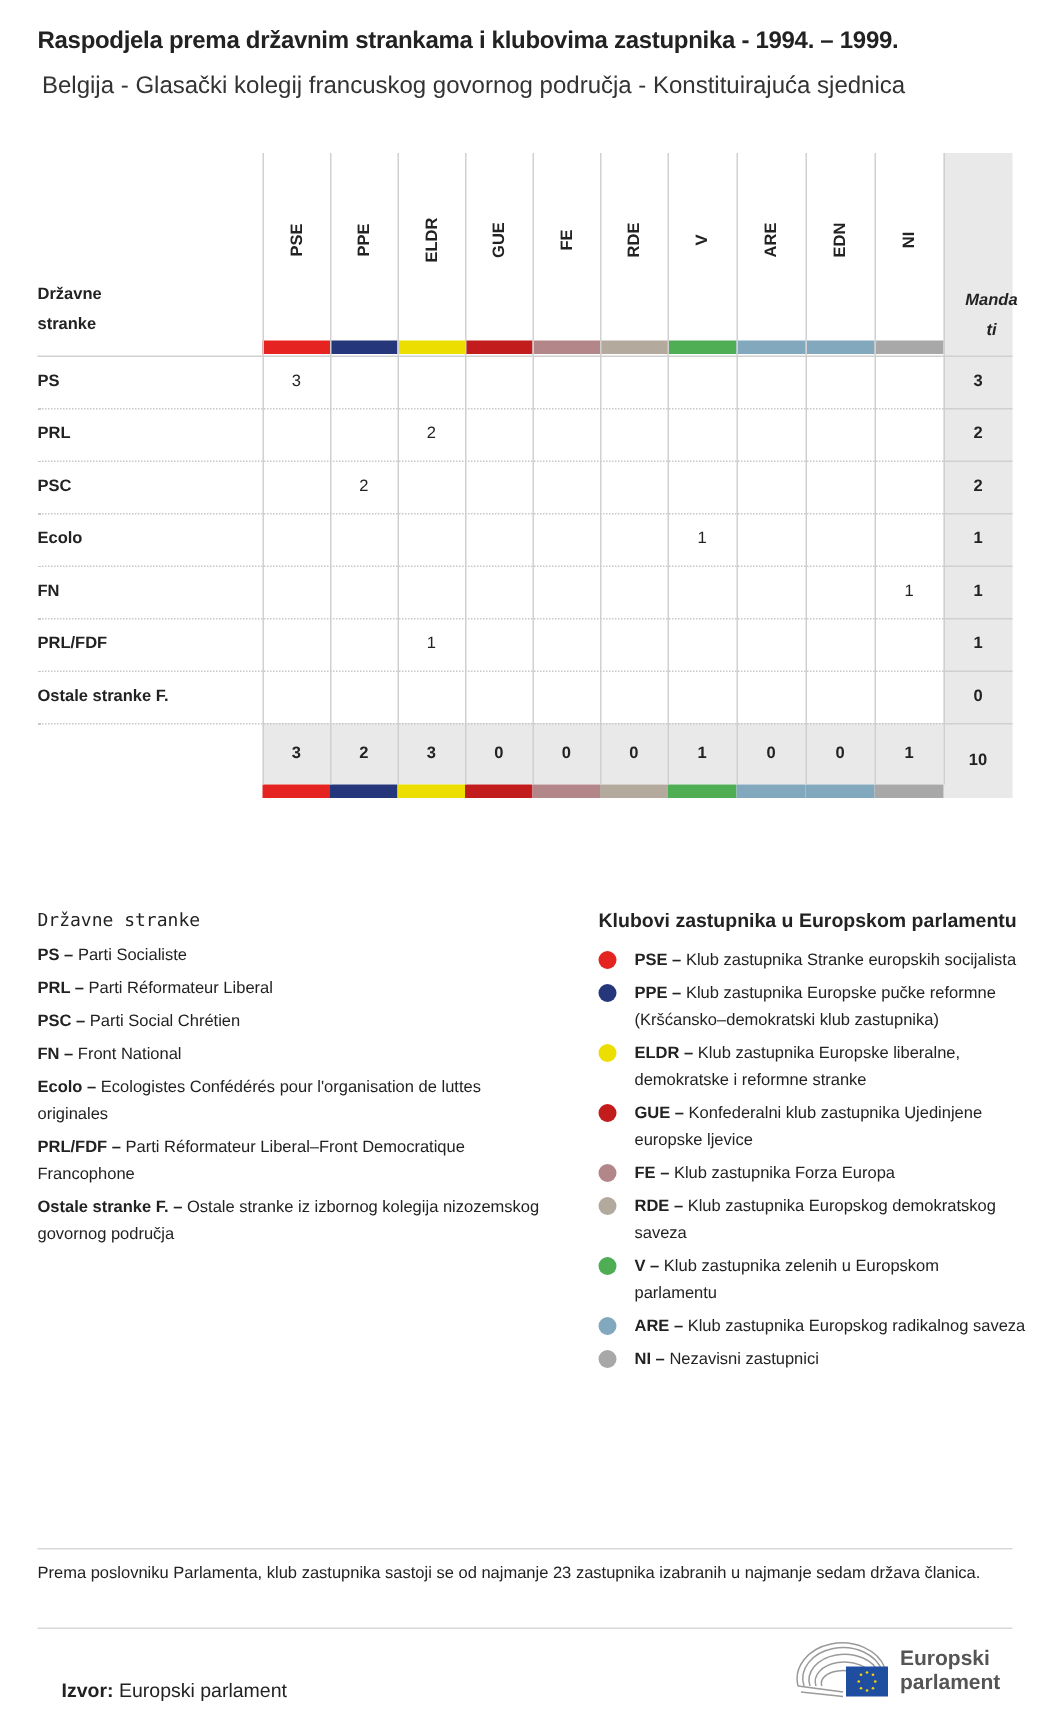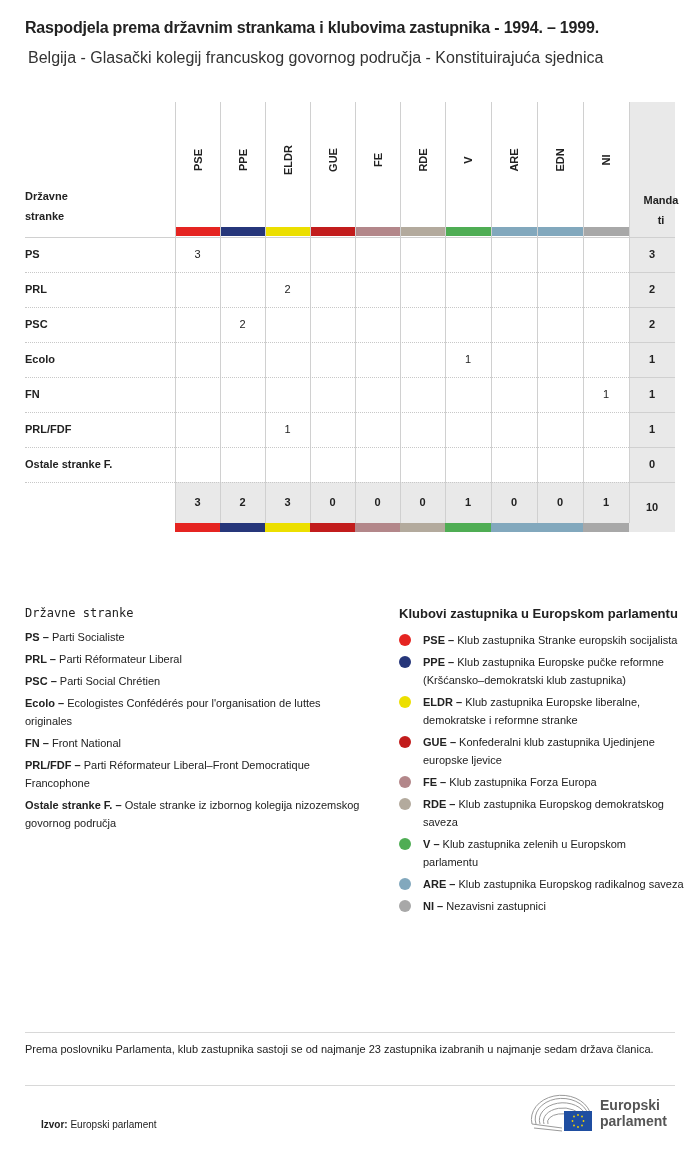--- a/index.html
+++ b/index.html
@@ -27,37 +27,37 @@
   .legend-left h3 { font-family: "DejaVu Sans Mono", monospace; font-size: 12px; font-weight: normal; margin-bottom: 8px; }
   .legend-left .item { font-size: 11px; line-height: 18px; margin-bottom: 4px; }
   .legend-right { position: absolute; left: 399px; top: 606px; width: 285px; }
   .legend-right h3 { font-size: 13px; font-weight: bold; margin-bottom: 10px; }
   .legend-right .item { position: relative; padding-left: 24px; font-size: 11px; line-height: 18px; margin-bottom: 4px; }
   .legend-right .dot { position: absolute; left: 0; top: 3px; width: 12px; height: 12px; border-radius: 50%; }
   b { font-weight: bold; }
 
   .rule { position: absolute; left: 25px; width: 650px; height: 1px; background: #d8d8d8; }
   .note { position: absolute; left: 25px; top: 1040px; width: 650px; font-size: 11px; line-height: 18px; }
-  .source { position: absolute; left: 25px; top: 1119px; font-size: 10px; padding-left: 16px; }
+  .source { position: absolute; left: 25px; top: 1119px; font-size: 13px; padding-left: 16px; }
   .logo { position: absolute; left: 530px; top: 1094px; width: 150px; height: 40px; }
   .logo-text { position: absolute; left: 70px; top: 3px; font-size: 14px; font-weight: bold; color: #555; line-height: 16px; }
 </style>
 </head>
 <body>
 
 <div class="title">Raspodjela prema državnim strankama i klubovima zastupnika - 1994. – 1999.</div>
 <div class="subtitle">Belgija - Glasački kolegij francuskog govornog područja - Konstituirajuća sjednica</div>
 
 <div class="table" id="tbl">
   <div class="rowlabel-head">
     <div>Državne</div>
     <div>stranke</div>
   </div>
 <div class="mandati" style="left: 604px; top: 0px; width: 46px; height: 430px;"></div>
-    <div class="mandati-head" style="left: 604px; top: 88px; width: 64px;">
+    <div class="mandati-head" style="left: 604px; top: 88px; width: 64px; font-style: italic;">
       <div>Manda</div>
       <div>ti</div>
     </div>
     <div class="totals-row" style="left: 150px; top: 380px; width: 454px;"></div>
     <div class="colhead" style="left: 150px; width: 45px;">
       <span>PSE</span>
     </div>
     <div class="colorbar" style="left: 150px; top: 125px; width: 45px; background: rgb(229, 36, 33);"></div>
     <div class="colorbar" style="left: 150px; top: 421px; width: 45px; background: rgb(229, 36, 33);"></div>
     <div style="position: absolute; left: 150px; top: 380px; width: 45px; line-height: 40px; text-align: center; font-size: 11px; font-weight: bold;">3</div>
@@ -240,22 +240,22 @@
     <div class="hline-dot" style="left: 0px; top: 380px; width: 604px;"></div>
     <div class="hline-solid" style="left: 604px; top: 380px; width: 46px;"></div>
     <div style="position: absolute; left: 604px; top: 380px; width: 46px; line-height: 50px; text-align: center; font-size: 11px; font-weight: bold;">10</div>
   </div>
 
 <div class="legend-left" id="legL">
   <h3>Državne stranke</h3>
 <div class="item"><b>PS –</b> <span>Parti Socialiste</span></div>
     <div class="item"><b>PRL –</b> <span>Parti Réformateur Liberal</span></div>
     <div class="item"><b>PSC –</b> <span>Parti Social Chrétien</span></div>
+    <div class="item"><b>FN –</b> <span>Front National</span></div>
     <div class="item"><b>Ecolo –</b> <span>Ecologistes Confédérés pour l'organisation de luttes originales</span></div>
-    <div class="item"><b>FN –</b> <span>Front National</span></div>
     <div class="item"><b>PRL/FDF –</b> <span>Parti Réformateur Liberal–Front Democratique Francophone</span></div>
     <div class="item"><b>Ostale stranke F. –</b> <span>Ostale stranke iz izbornog kolegija nizozemskog govornog područja</span></div>
   </div>
 
 <div class="legend-right" id="legR">
   <h3>Klubovi zastupnika u Europskom parlamentu</h3>
 <div class="item"><span class="dot" style="background: rgb(229, 36, 33);"></span><b>PSE –</b> <span>Klub zastupnika Stranke europskih socijalista</span></div>
     <div class="item"><span class="dot" style="background: rgb(38, 54, 122);"></span><b>PPE –</b> <span>Klub zastupnika Europske pučke reformne (Kršćansko–demokratski klub zastupnika)</span></div>
     <div class="item"><span class="dot" style="background: rgb(236, 223, 0);"></span><b>ELDR –</b> <span>Klub zastupnika Europske liberalne, demokratske i reformne stranke</span></div>
     <div class="item"><span class="dot" style="background: rgb(194, 28, 28);"></span><b>GUE –</b> <span>Konfederalni klub zastupnika Ujedinjene europske ljevice</span></div>

